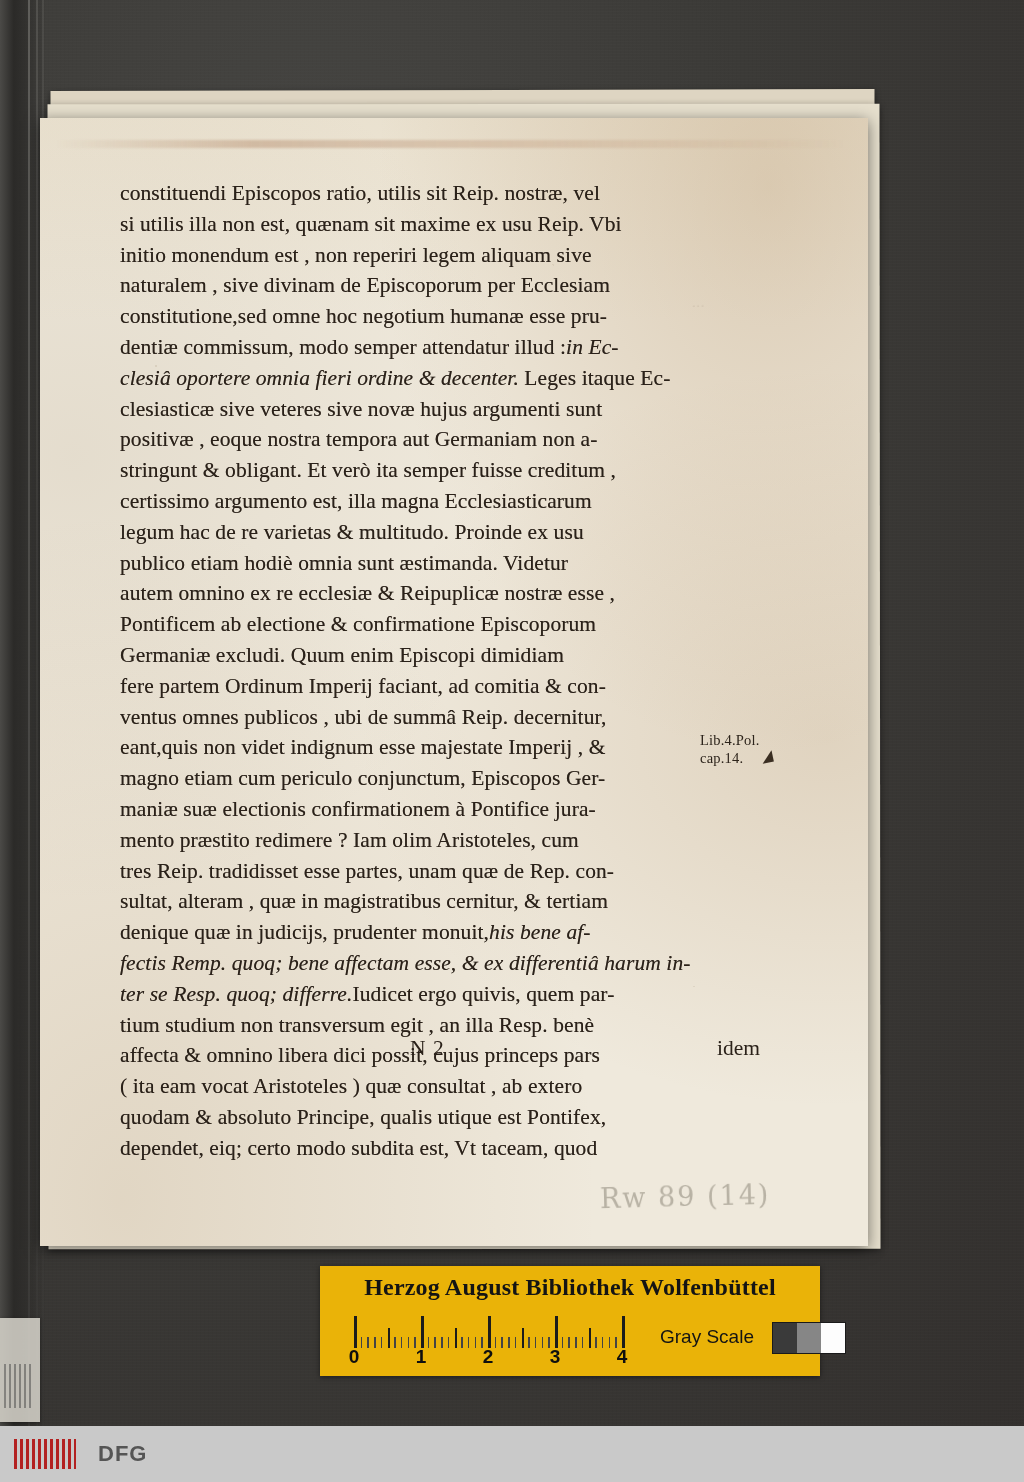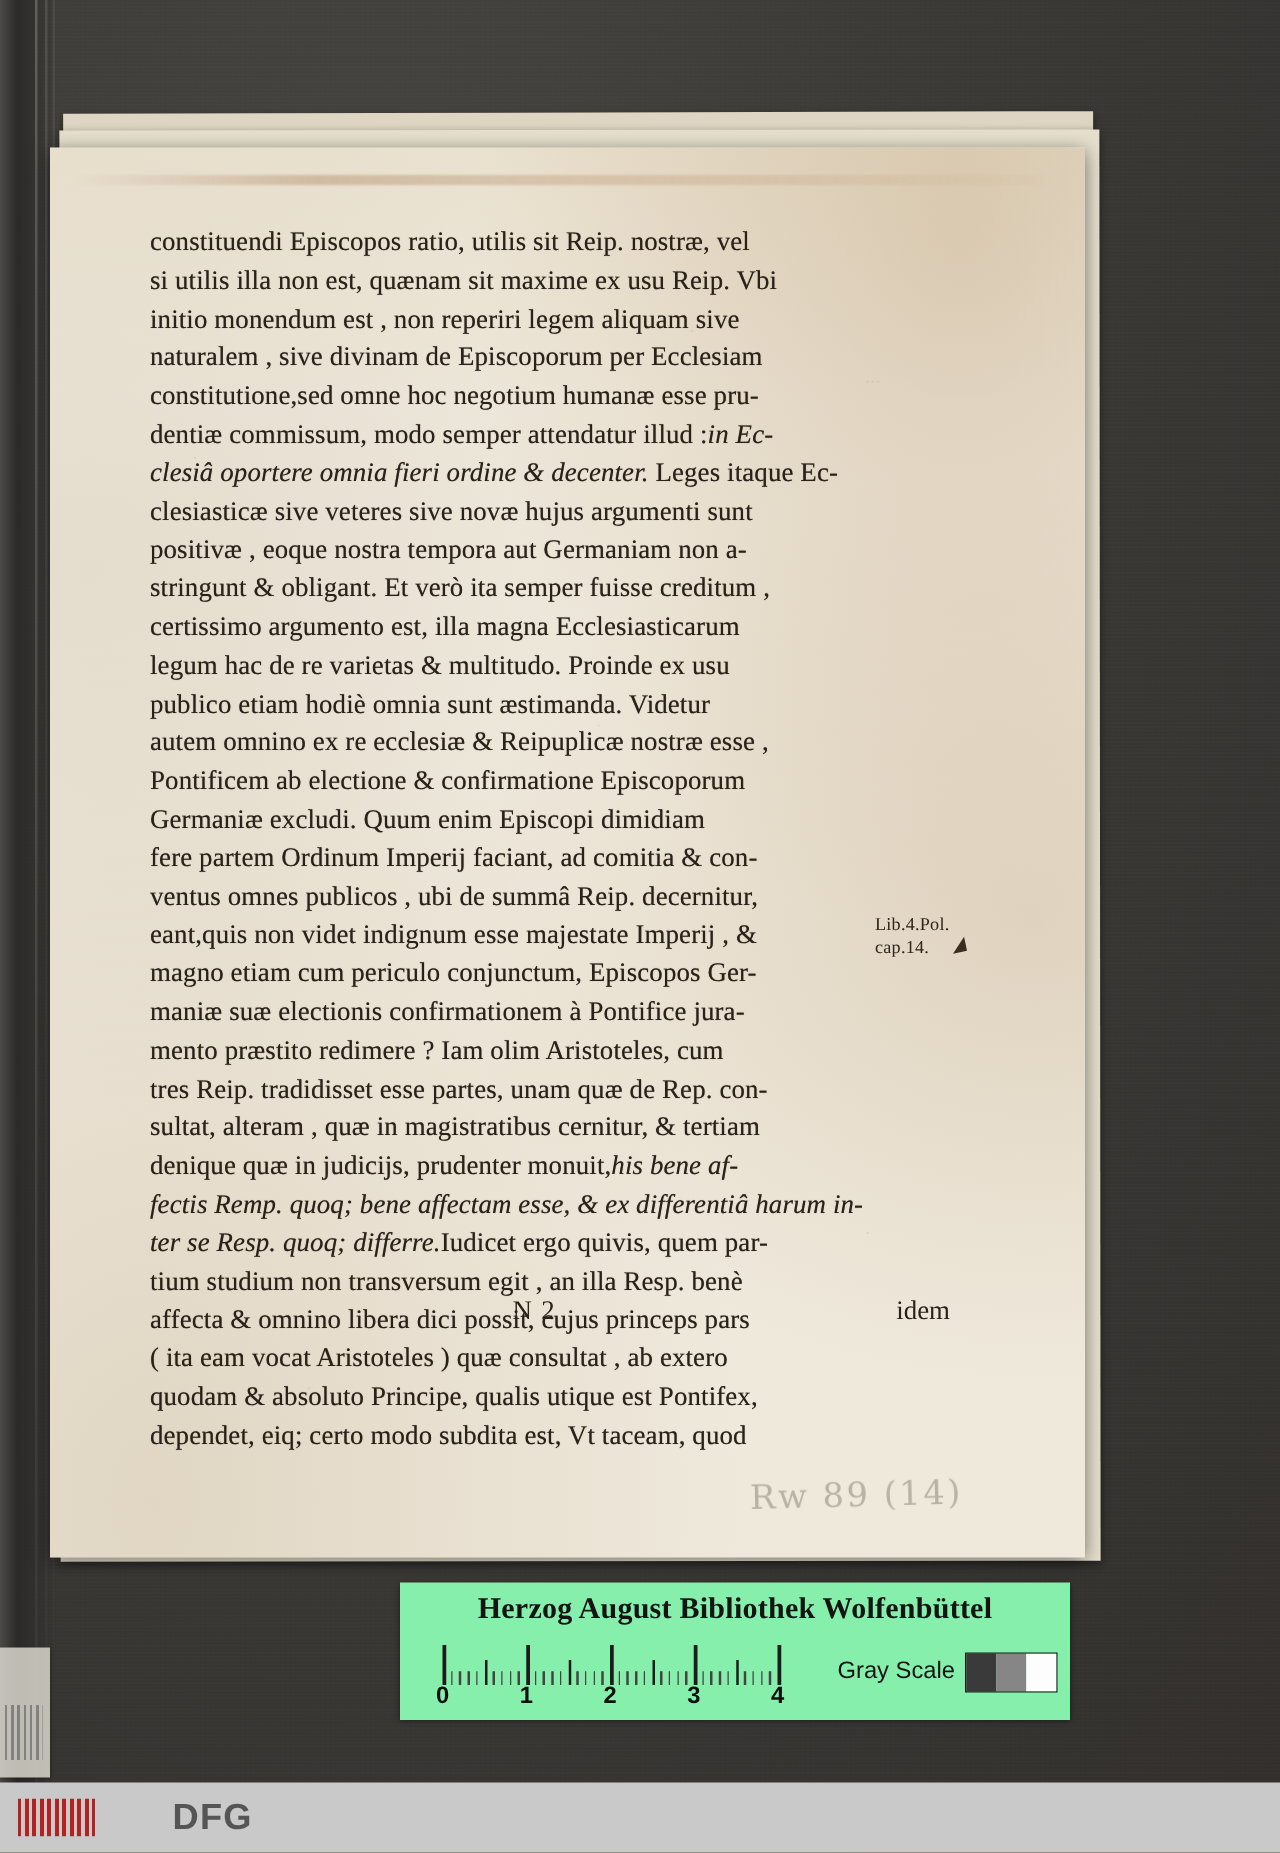--- a/index.html
+++ b/index.html
@@ -91,56 +91,56 @@
     opacity:.16;color:#6a5a45;font-size:13px;line-height:17px;
     transform:rotate(-1deg);filter:blur(.6px);}
 
   
   .pencil{position:absolute;left:560px;top:1063px;
     font-family:"DejaVu Serif",serif;font-size:27px;color:#8c8678;
     opacity:.55;transform:rotate(-1.5deg);filter:blur(.35px);letter-spacing:2px;}
 
   
   .refcard{position:absolute;left:320px;top:1266px;width:500px;height:110px;
-    background:#86efac;box-shadow:0 1px 5px rgba(0,0,0,.5);padding-left:36px;}
+    background:#eab308;box-shadow:0 1px 5px rgba(0,0,0,.5);}
   .ref-title{position:absolute;left:0;right:0;top:8px;text-align:center;
     font-family:"Liberation Serif",serif;font-weight:bold;font-size:24px;color:#141414;
     letter-spacing:.2px;}
   .ruler{position:absolute;left:26px;top:50px;width:290px;height:52px;}
   .ruler .ticks{position:absolute;left:0;top:0;width:290px;height:32px;}
   .tick{position:absolute;bottom:0;width:2px;background:#1c1c1c;}
   .tick.t-cm{height:32px;width:2.5px;}
   .tick.t-half{height:20px;}
   .tick.t-mm{height:11px;width:1.5px;background:#444;}
   .ruler .nums{position:absolute;left:0;top:30px;width:290px;height:22px;}
   .rnum{position:absolute;font-family:"Liberation Sans",sans-serif;
     font-weight:bold;font-size:19px;color:#0f0f0f;transform:translateX(-50%);}
   .grayscale-label{position:absolute;left:340px;top:60px;
-    font-family:"Liberation Sans",sans-serif;font-size:19px;color:#141414;margin-left:10px;}
+    font-family:"Liberation Sans",sans-serif;font-size:19px;color:#141414;}
   .swatches{position:absolute;left:452px;top:56px;width:72px;height:30px;
     border:1.5px solid #1a1a1a;display:flex;}
   .sw{flex:1;height:100%;}
   .sw-dark{background:#3a3a3a;} .sw-mid{background:#868686;} .sw-light{background:#fdfdfd;}
 
   
   .side-card{position:absolute;left:0;top:1318px;width:40px;height:104px;
     background:#d9d6cd;opacity:.85;box-shadow:0 1px 4px rgba(0,0,0,.4);}
   .side-card .bars{position:absolute;left:4px;top:46px;width:30px;height:44px;
     background:repeating-linear-gradient(90deg,#4a4a4a 0 2px,transparent 2px 5px);opacity:.5;}
 
   
   .footer{position:absolute;left:0;bottom:0;width:1024px;height:56px;
     background:#c9c9c9;display:flex;align-items:center;}
   .hab-logo{width:92px;height:46px;margin-left:6px;position:relative;flex:none;}
   .hab-logo .stripes{position:absolute;left:8px;top:8px;width:62px;height:30px;
     background:repeating-linear-gradient(90deg,#b32121 0 3px,#c9c9c9 3px 6px);}
   .footer-url{flex:1;text-align:center;
     font-family:"Liberation Sans",sans-serif;font-size:23px;color:#111;letter-spacing:.1px;}
-  .dfg{font-family:"Liberation Sans",sans-serif;font-weight:bold;font-size:29px;
-    color:#555;letter-spacing:1px;margin-right:22px;flex:none;margin-left:40px;}
+  .dfg{font-family:"Liberation Sans",sans-serif;font-weight:bold;font-size:22px;
+    color:#555;letter-spacing:1px;margin-right:22px;flex:none;}
 </style>
 </head>
 <body>
 
 <div class="backdrop"></div>
 
 <div class="gutter">
   <div class="gutter-line gl1"></div>
   <div class="gutter-line gl2"></div>
   <div class="gutter-line gl3"></div>

